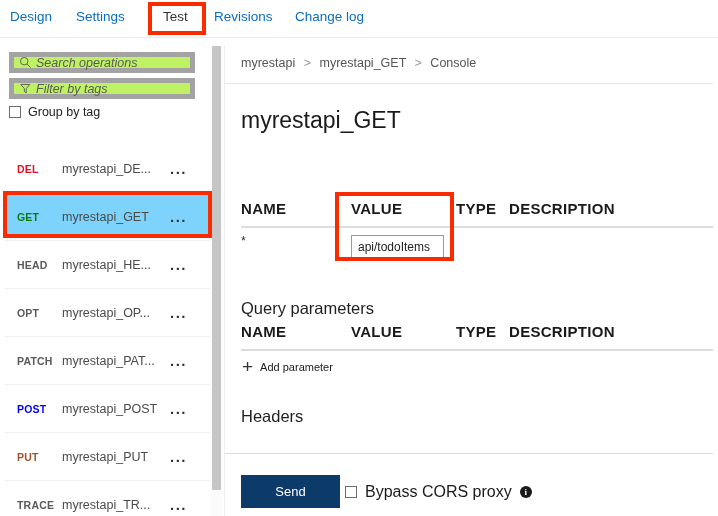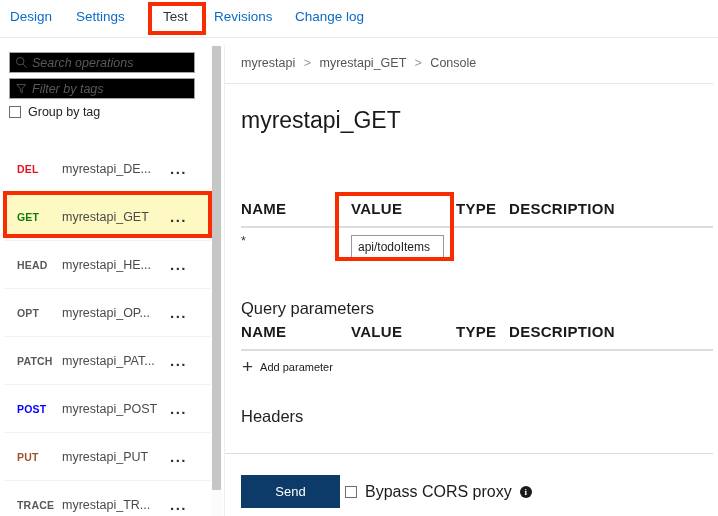--- a/index.html
+++ b/index.html
@@ -45,21 +45,21 @@
   .redbox-value { left: 335px; top: 192px; width: 119px; height: 69px; }
 
   
   .sidebar {
     position: absolute; left: 0; top: 45px; width: 220px; height: 471px;
     background: #fff;
     overflow: hidden;
   }
   .sb-field {
     position: absolute; left: 9px; width: 186px; height: 21px;
-    border: 1px solid #a3a3a3; background: #000000;
+    border: 5px solid #a3a3a3; background: #bef264;
     display: flex; align-items: center;
     cursor: text;
   }
   .sb-search { top: 7px; }
   .sb-filter { top: 33px; }
   .sb-field .ficon {
     width: 22px; height: 19px; flex: 0 0 22px;
     display: flex; align-items: center; justify-content: center;
   }
   .sb-field .ftext {
@@ -77,21 +77,21 @@
     flex: 0 0 12px;
   }
   .groupby-label { font-size: 12.5px; color: #222; white-space: nowrap; }
 
   
   .op {
     position: absolute; left: 5px; width: 205px; height: 43px;
     display: flex; align-items: center;
     cursor: pointer;
   }
-  .op.selected { background: #fef9c3; }
+  .op.selected { background: #7dd3fc; }
   .op .verb {
     position: absolute; left: 12px;
     font-size: 10.5px; font-weight: bold; letter-spacing: 0.2px;
     white-space: nowrap;
   }
   .op .opname {
     position: absolute; left: 57px;
     font-size: 12.5px; color: #4a4a4a; white-space: nowrap;
   }
   .op .dots {

